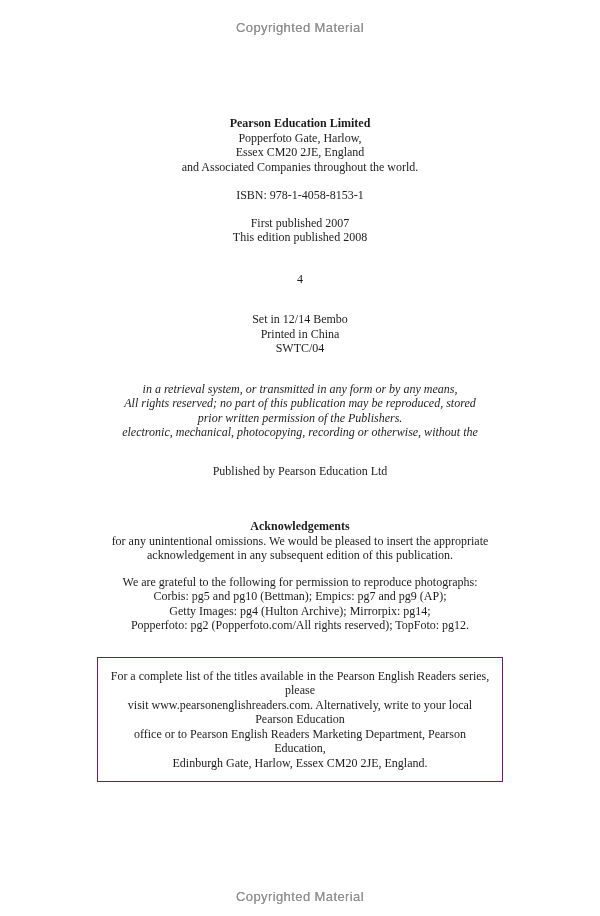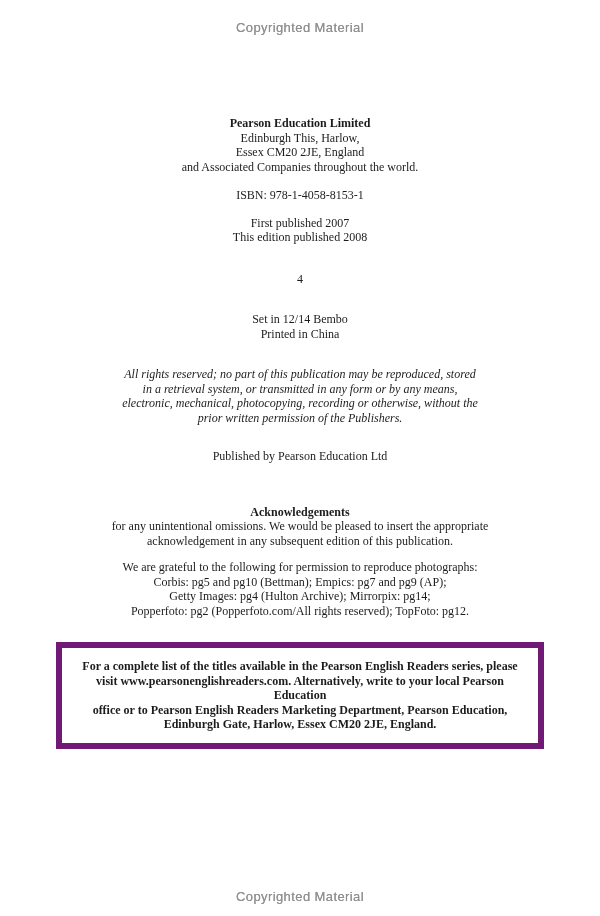--- a/index.html
+++ b/index.html
@@ -32,63 +32,63 @@
   .italic-block { font-style: italic; }
   .m13 { margin-bottom: 13px; }
   .m14 { margin-bottom: 14px; }
   .m24 { margin-bottom: 24px; }
   .m26 { margin-bottom: 26px; }
   .m27 { margin-bottom: 27px; }
   .m31 { margin-bottom: 31px; }
   .m41 { margin-bottom: 41px; }
   .m12 { margin-bottom: 12px; }
   .notice-box {
-    width: 488px;
+    width: 406px;
     margin: 0 auto;
-    border: 6px solid #701a75;
+    border: 1px solid #701a75;
     padding: 11px 10px;
-    font-weight: bold;
   }
 </style>
 </head>
 <body>
 
 <div class="page">
 
   <div class="watermark wm-top">Copyrighted Material</div>
 
   <div class="content">
 
     <div class="m14">
       <div class="b">Pearson Education Limited</div>
-      <div>Edinburgh This, Harlow,</div>
+      <div>Popperfoto Gate, Harlow,</div>
       <div>Essex CM20 2JE, England</div>
       <div>and Associated Companies throughout the world.</div>
     </div>
 
     <div class="m13">ISBN: 978-1-4058-8153-1</div>
 
     <div class="m27">
       <div>First published 2007</div>
       <div>This edition published 2008</div>
     </div>
 
     <div class="m26">4</div>
 
 
     <div class="m26">
       <div>Set in 12/14 Bembo</div>
       <div>Printed in China</div>
+      <div>SWTC/04</div>
     </div>
 
     <div class="italic-block m24">
+      <div>in a retrieval system, or transmitted in any form or by any means,</div>
       <div>All rights reserved; no part of this publication may be reproduced, stored</div>
-      <div>in a retrieval system, or transmitted in any form or by any means,</div>
+      <div>prior written permission of the Publishers.</div>
       <div>electronic, mechanical, photocopying, recording or otherwise, without the</div>
-      <div>prior written permission of the Publishers.</div>
     </div>
 
     <div class="m41">Published by Pearson Education Ltd</div>
 
     <div class="m12">
       <div class="b">Acknowledgements</div>
       <div>for any unintentional omissions. We would be pleased to insert the appropriate</div>
       <div>acknowledgement in any subsequent edition of this publication.</div>
     </div>
 

